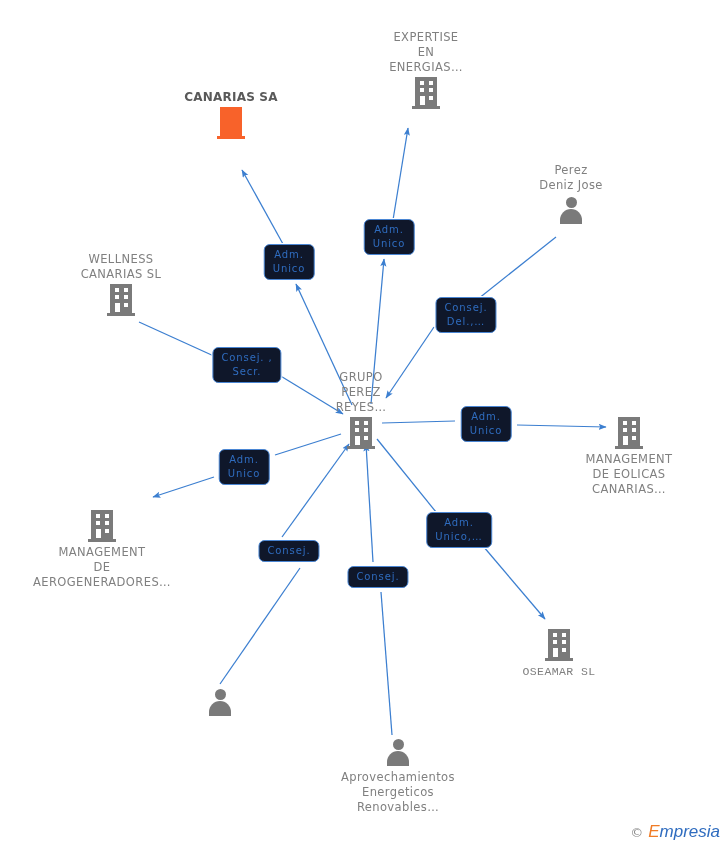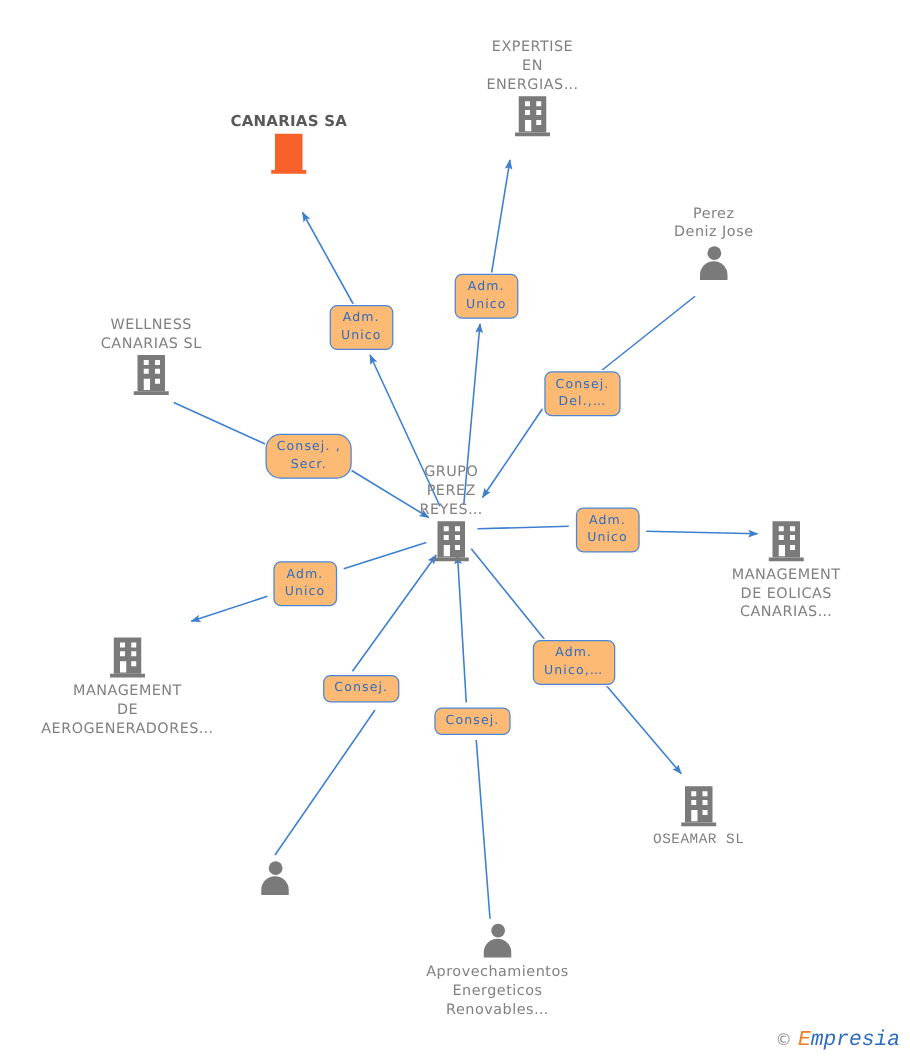--- a/index.html
+++ b/index.html
@@ -47,41 +47,41 @@
   
   .per{position:relative;width:28px;height:30px;}
   .per .head{position:absolute;left:9px;top:2px;width:11px;height:11px;border-radius:50%;background:#7a7a7a;}
   .per .torso{position:absolute;left:3px;top:14px;width:22px;height:15px;background:#7a7a7a;
               border-top-left-radius:11px;border-top-right-radius:11px;}
 
   
   .elabel{
     position:absolute;
     transform:translate(-50%,-50%);
-    background:#fdba74;
+    background:#0f172a;
     border:1px solid #4a86d4;
     border-radius:6px;
     color:#2f6cbf;
     font-size:10px;
     letter-spacing:.9px;
     line-height:14px;
     padding:3px 8px;
     text-align:center;
     white-space:pre-line;
     box-shadow:0 0 0 1px #ffffff;
   }
 
   
   .watermark{
     position:absolute;right:8px;bottom:8px;
     display:flex;align-items:center;gap:5px;
     font-size:16px;
   }
   .watermark .copy{color:#8a8a8a;font-size:13px;}
-  .watermark .brand{font-family:Liberation Mono, monospace;font-style:italic;color:#2f6cbf;font-size:17px;}
+  .watermark .brand{font-family:Liberation Sans, sans-serif;font-style:italic;color:#2f6cbf;font-size:17px;}
   .watermark .brand b{color:#f07c26;font-weight:normal;}
 </style>
 </head>
 <body>
 
 <div id="graph">
 
   <svg class="edges" viewBox="0 0 728 850" xmlns="http://www.w3.org/2000/svg">
     <defs>
       <marker id="arw" markerWidth="9" markerHeight="9" refX="7.4" refY="3.1" orient="auto" markerUnits="userSpaceOnUse">
@@ -251,21 +251,21 @@
 Energeticos
 Renovables…</span>
   </div>
 
   <div class="elabel" style="left:289px;top:262px;">Adm.
 Unico</div>
   <div class="elabel" style="left:389px;top:237px;">Adm.
 Unico</div>
   <div class="elabel" style="left:466px;top:315px;">Consej.
 Del.,…</div>
-  <div class="elabel" style="left:247px;top:365px;border-radius:12px;">Consej. ,
+  <div class="elabel" style="left:247px;top:365px;">Consej. ,
 Secr.</div>
   <div class="elabel" style="left:486px;top:424px;">Adm.
 Unico</div>
   <div class="elabel" style="left:244px;top:467px;">Adm.
 Unico</div>
   <div class="elabel" style="left:459px;top:530px;">Adm.
 Unico,…</div>
   <div class="elabel" style="left:289px;top:551px;">Consej.</div>
   <div class="elabel" style="left:378px;top:577px;">Consej.</div>
 

